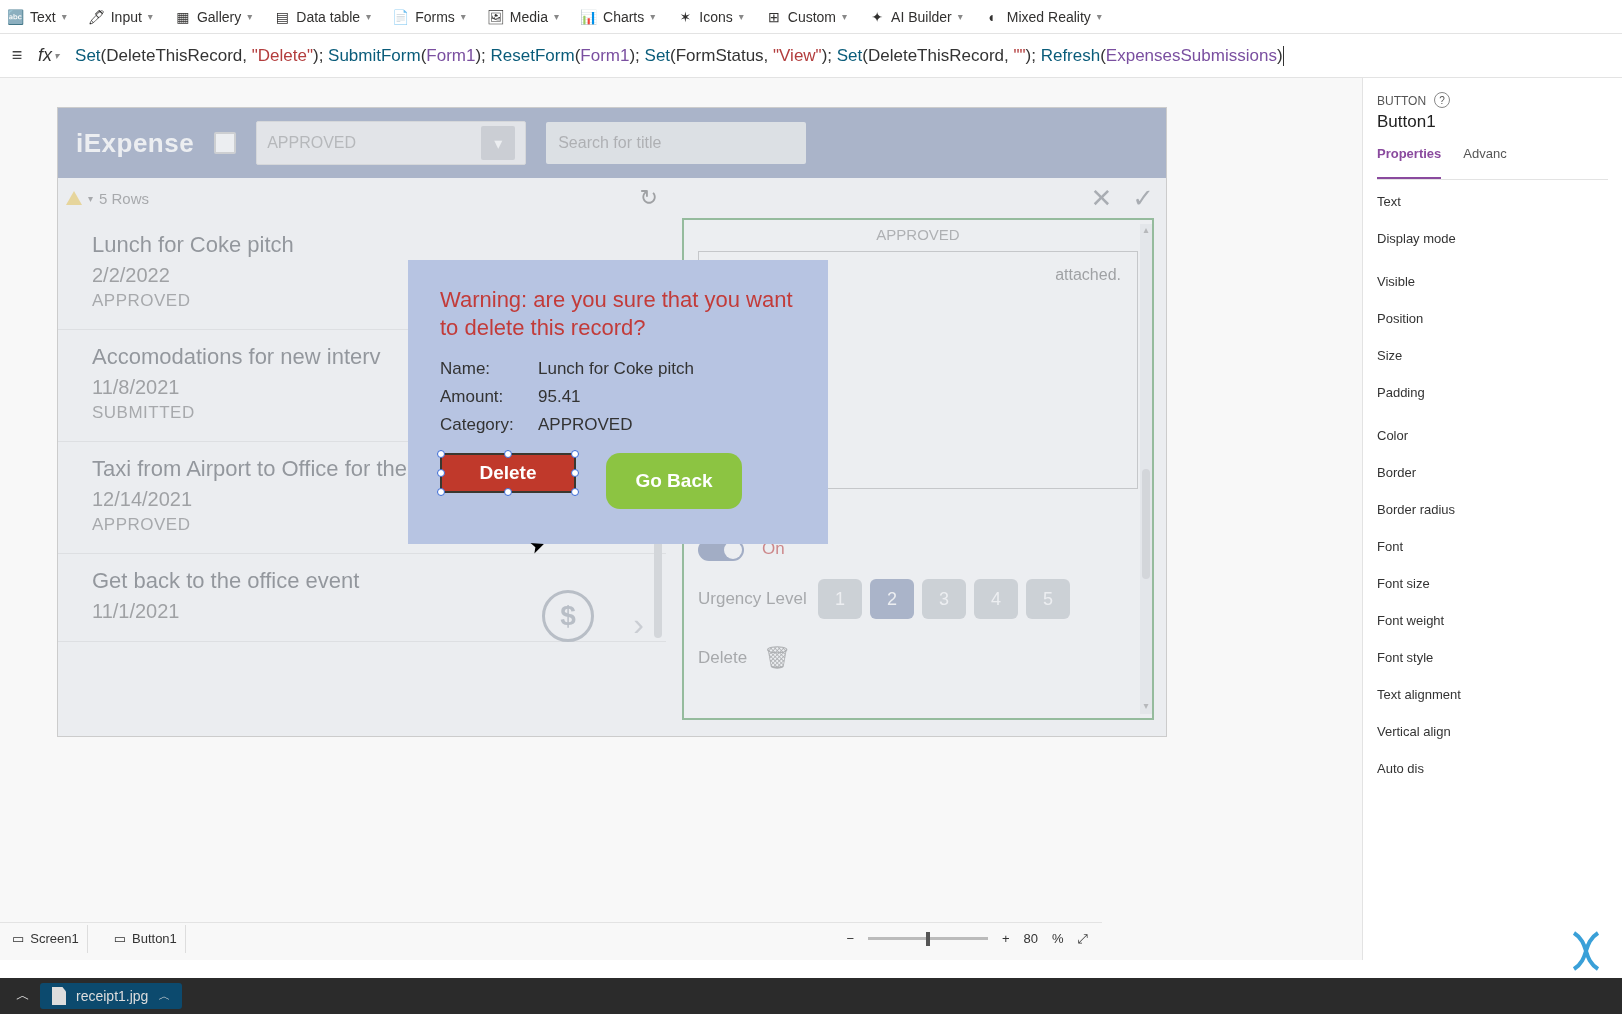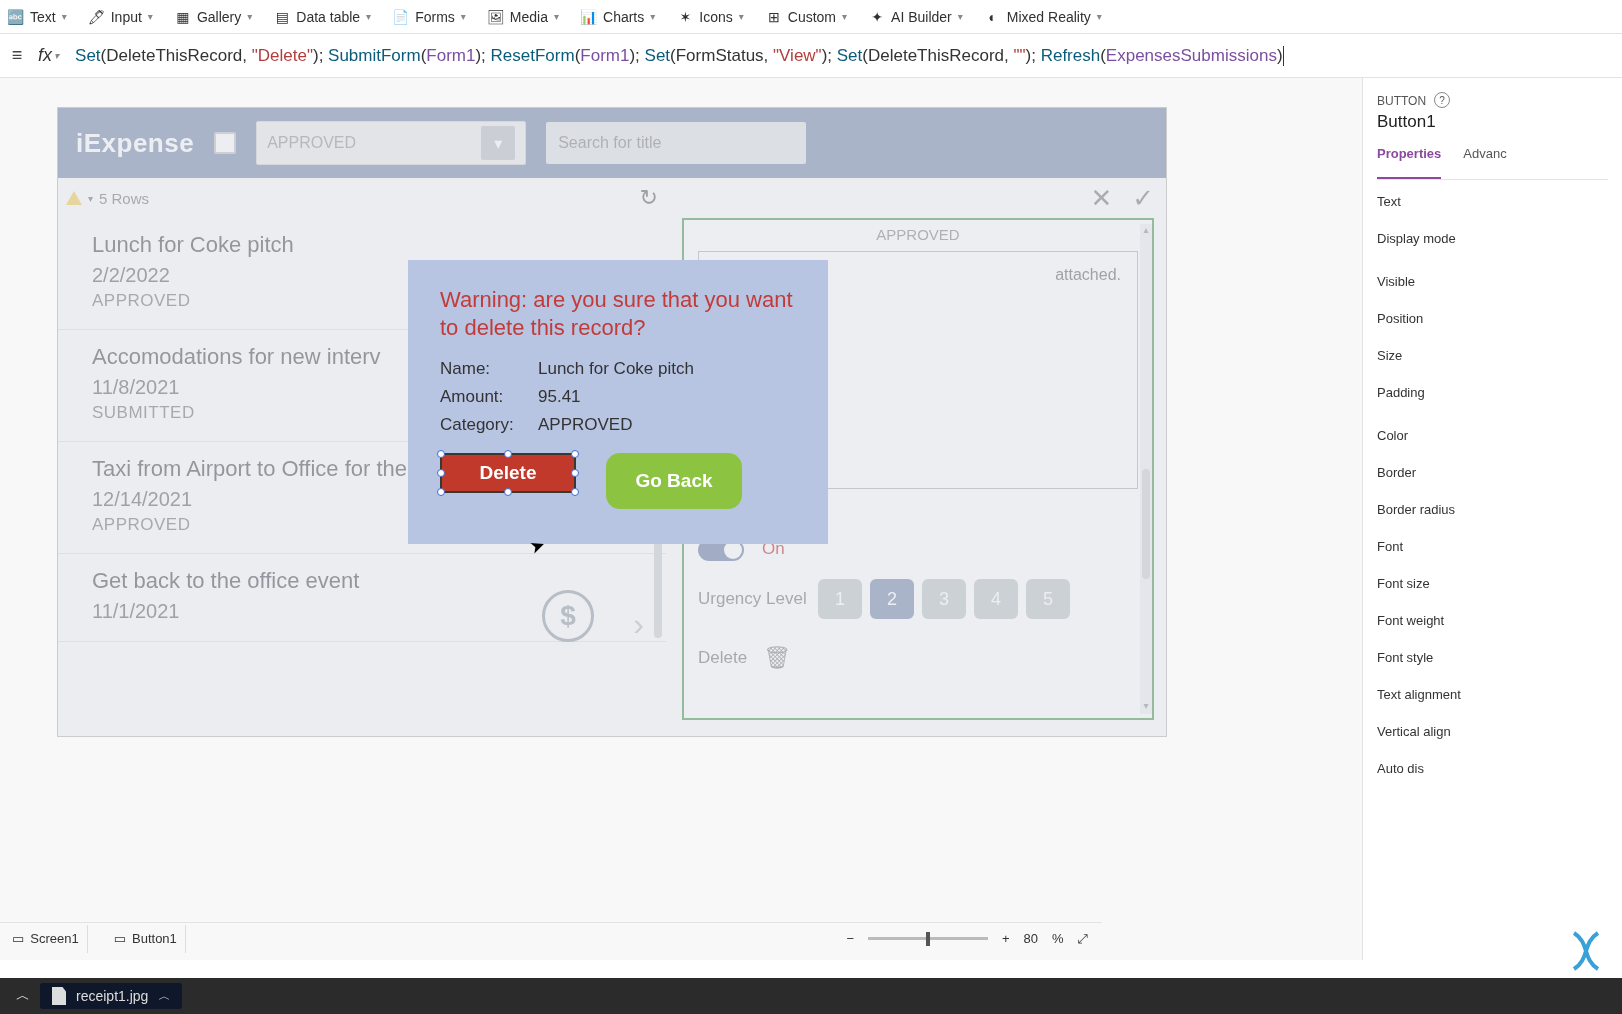--- a/index.html
+++ b/index.html
@@ -306,21 +306,21 @@
   .downloads {
     position: absolute; left: 0; right: 0; bottom: 0;
     height: 36px; background: #2b2b2b;
     display: flex; align-items: center;
     gap: 10px; padding: 0 16px;
     color: #ddd; font-size: 14px;
     z-index: 20;
   }
   .dl-chip {
     display: flex; align-items: center; gap: 10px;
-    background: #0f172a; padding: 4px 12px; border-radius: 3px;
+    background: #0c4a6e; padding: 4px 12px; border-radius: 3px;
   }
   .dl-chip .file-icn { width: 14px; height: 18px; background: #ddd; clip-path: polygon(0 0,75% 0,100% 25%,100% 100%,0 100%); }
   .dna-badge {
     position: absolute; right: 6px; bottom: 38px;
     width: 60px; height: 50px; z-index: 30;
     display: flex; align-items: center; justify-content: center;
   }
 </style>
 </head>
 <body>

